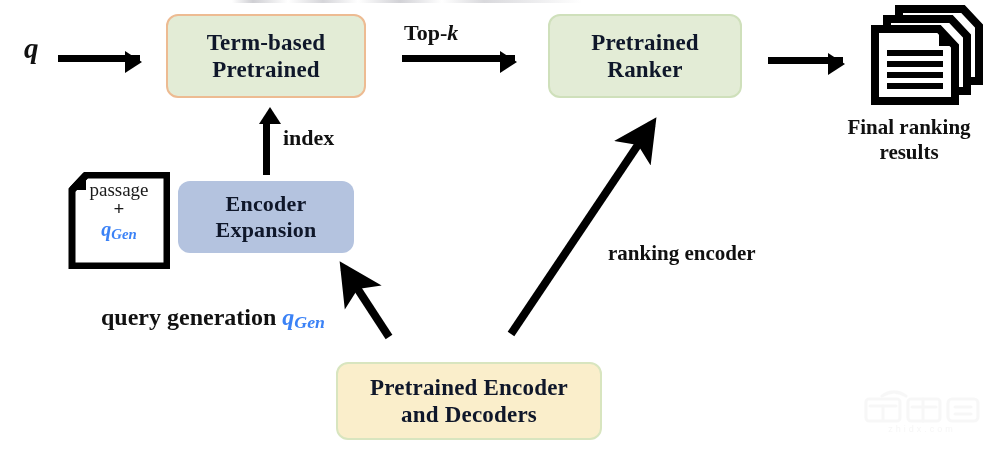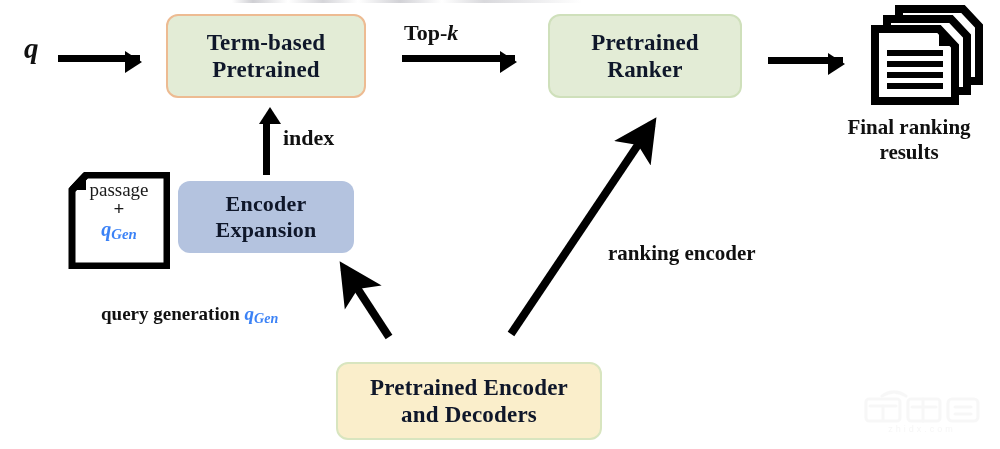--- a/index.html
+++ b/index.html
@@ -93,21 +93,21 @@
     text-align: center;
     width: 152px;
     white-space: normal;
   }
   #lbl-rankenc {
     left: 608px; top: 241px;
     font-size: 21px;
   }
   #lbl-querygen {
     left: 101px; top: 303px;
-    font-size: 19px;
+    font-size: 24px;
   }
   .qgen {
     color: #3b82f6;
     font-style: italic;
     font-weight: bold;
   }
   .qgen .sub {
     font-size: .74em;
     vertical-align: -.18em;
     font-style: italic;

